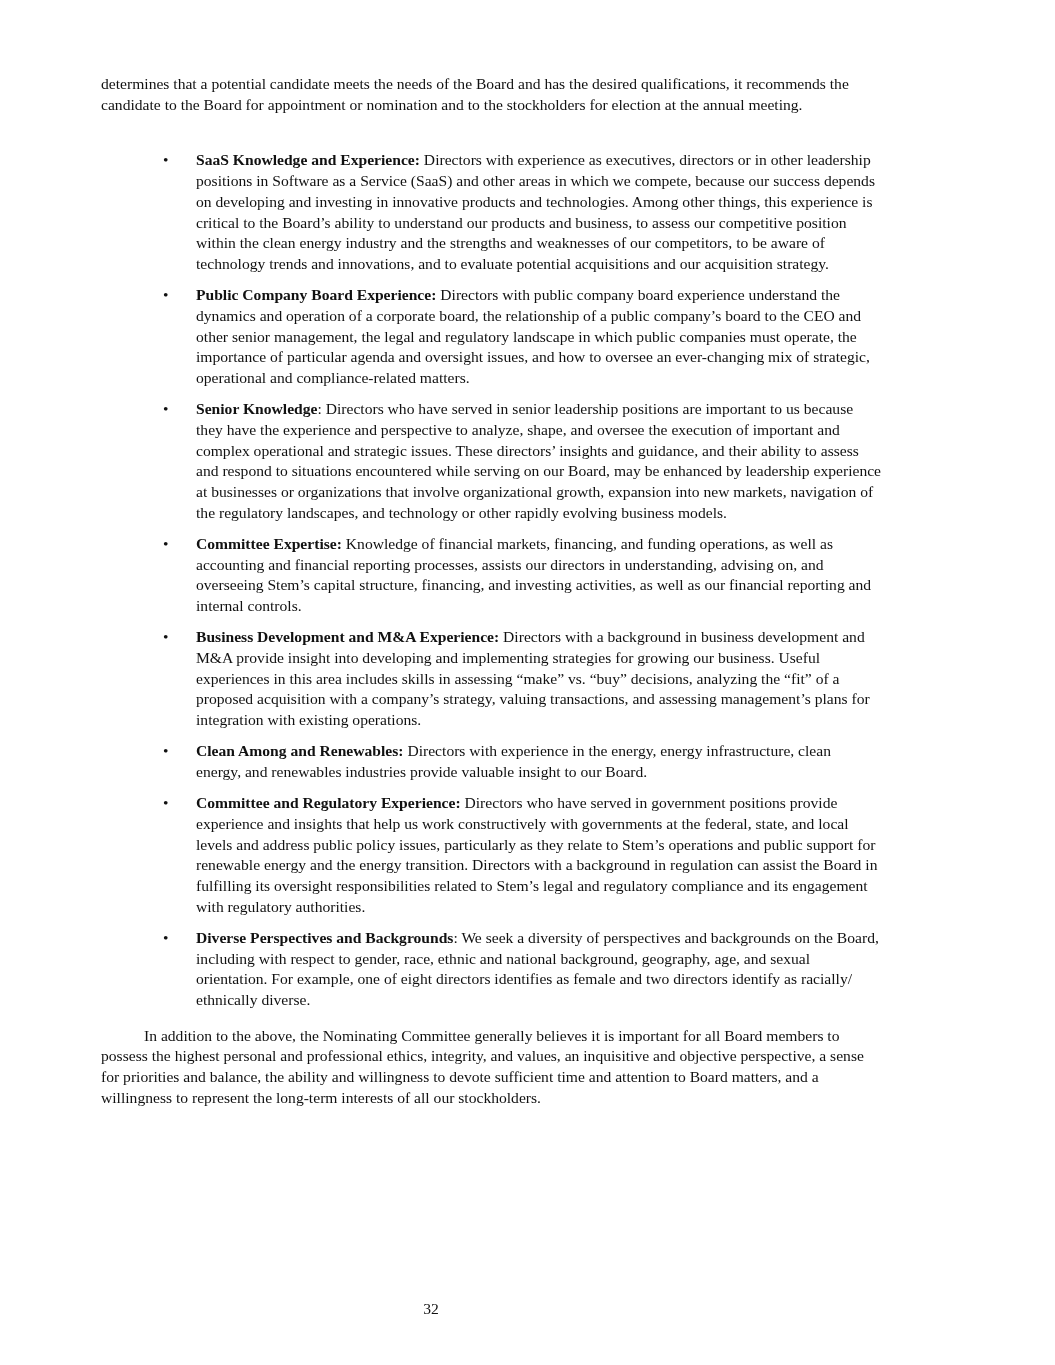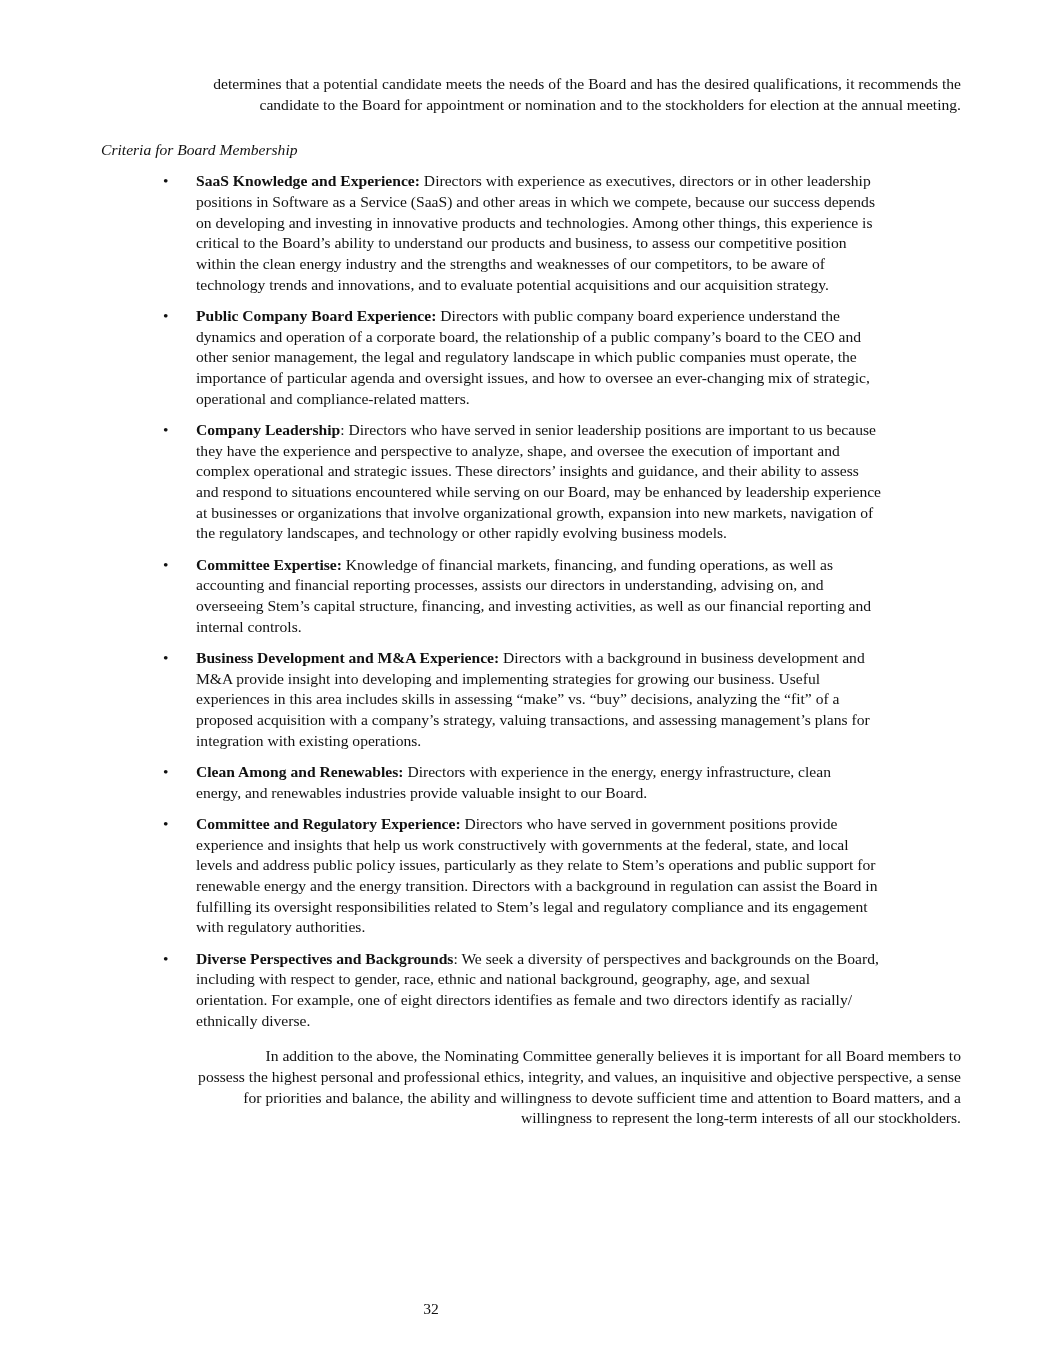--- a/index.html
+++ b/index.html
@@ -19,21 +19,20 @@
     }
     .page {
       position: absolute;
       left: 101px;
       top: 74px;
       width: 860px;
     }
     .para {
       margin: 0;
       white-space: pre-line;
-      text-align: right;
     }
     .indent {
       text-indent: 43px;
     }
     .heading {
       margin: 0;
       font-style: italic;
     }
     .gap-lg { height: 25px; }
     .gap-sm { height: 10px; }
@@ -67,42 +66,41 @@
   </style>
 </head>
 <body>
 
 <div class="page">
   <p class="para">determines that a potential candidate meets the needs of the Board and has the desired qualifications, it recommends the
 candidate to the Board for appointment or nomination and to the stockholders for election at the annual meeting.</p>
 
   <div class="gap-lg"></div>
 
-  <p class="heading">Criteria for Board Membership</p>
 
   <div class="gap-sm" style="height:4px"></div>
 
 
   <div class="gap-sm" style="height:6px"></div>
 
   <ul class="bullet-list">
     <li class="bullet-item"><span class="bullet-glyph">•</span><span class="bullet-title">SaaS Knowledge and Experience:</span><span> Directors with experience as executives, directors or in other leadership
 positions in Software as a Service (SaaS) and other areas in which we compete, because our success depends
 on developing and investing in innovative products and technologies. Among other things, this experience is
 critical to the Board’s ability to understand our products and business, to assess our competitive position
 within the clean energy industry and the strengths and weaknesses of our competitors, to be aware of
 technology trends and innovations, and to evaluate potential acquisitions and our acquisition strategy.</span></li>
     <div class="gap-item"></div>
     <li class="bullet-item"><span class="bullet-glyph">•</span><span class="bullet-title">Public Company Board Experience:</span><span> Directors with public company board experience understand the
 dynamics and operation of a corporate board, the relationship of a public company’s board to the CEO and
 other senior management, the legal and regulatory landscape in which public companies must operate, the
 importance of particular agenda and oversight issues, and how to oversee an ever-changing mix of strategic,
 operational and compliance-related matters.</span></li>
     <div class="gap-item"></div>
-    <li class="bullet-item"><span class="bullet-glyph">•</span><span class="bullet-title">Company Leadership</span><span>: Directors who have served in senior leadership positions are important to us because
+    <li class="bullet-item"><span class="bullet-glyph">•</span><span class="bullet-title">Senior Knowledge</span><span>: Directors who have served in senior leadership positions are important to us because
 they have the experience and perspective to analyze, shape, and oversee the execution of important and
 complex operational and strategic issues. These directors’ insights and guidance, and their ability to assess
 and respond to situations encountered while serving on our Board, may be enhanced by leadership experience
 at businesses or organizations that involve organizational growth, expansion into new markets, navigation of
 the regulatory landscapes, and technology or other rapidly evolving business models.</span></li>
     <div class="gap-item"></div>
     <li class="bullet-item"><span class="bullet-glyph">•</span><span class="bullet-title">Committee Expertise:</span><span> Knowledge of financial markets, financing, and funding operations, as well as
 accounting and financial reporting processes, assists our directors in understanding, advising on, and
 overseeing Stem’s capital structure, financing, and investing activities, as well as our financial reporting and
 internal controls.</span></li>

